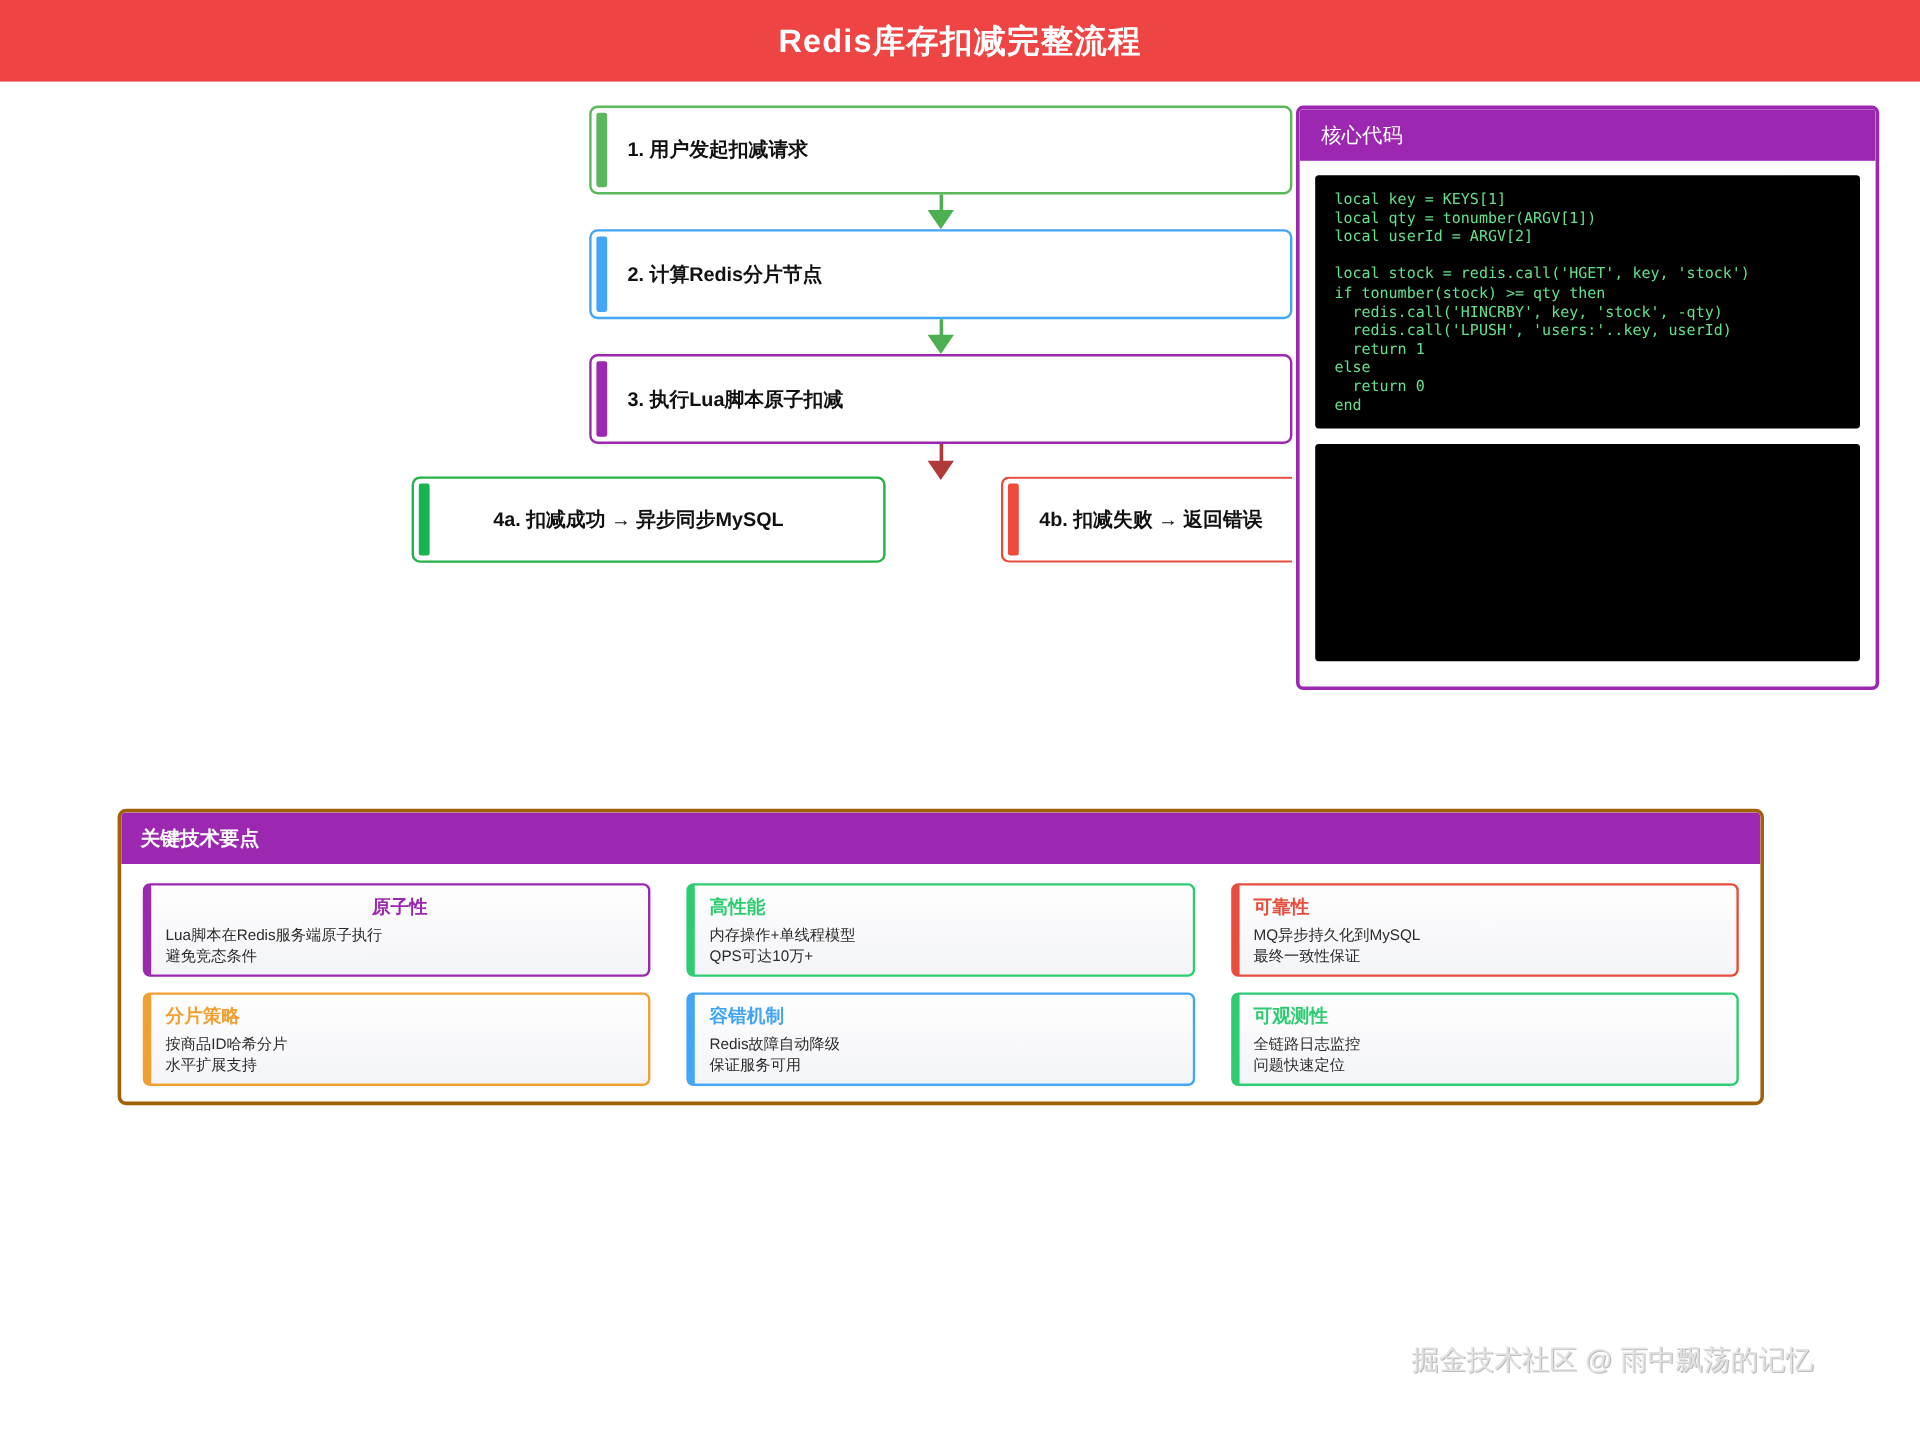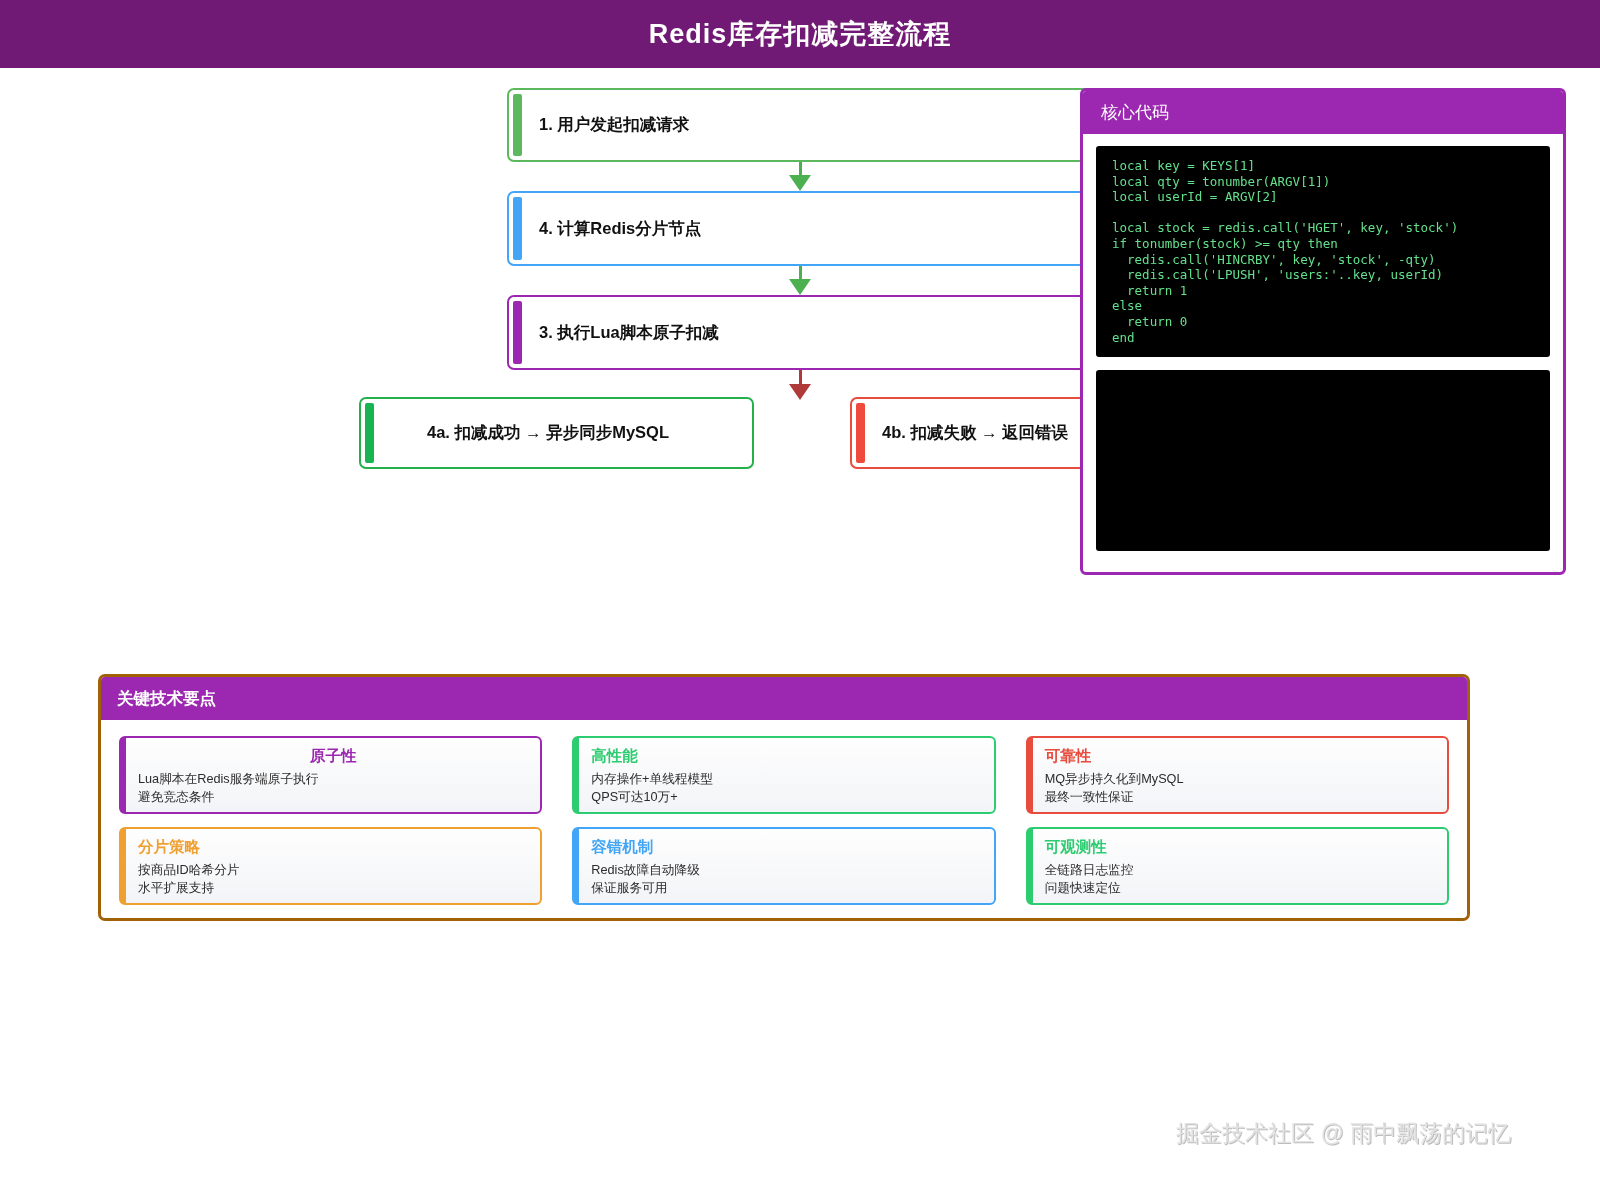--- a/index.html
+++ b/index.html
@@ -7,32 +7,32 @@
     width: 1600px; height: 1200px;
     background: #ffffff;
     font-family: "Liberation Sans", "DejaVu Sans", sans-serif;
     overflow: hidden;
   }
 
   
   .page-header {
     position: absolute; left: 0; top: 0;
     width: 1600px; height: 68px;
-    background: #701a75;
+    background: #ef4444;
     display: flex; align-items: center; justify-content: center;
   }
   .page-header .title {
     color: #ffffff;
     font-size: 27px;
     font-weight: bold;
     letter-spacing: 1px;
   }
 
   
-  .flow { position: absolute; left: 16px; top: 68px; width: 1332px; height: 560px; }
+  .flow { position: absolute; left: 0; top: 68px; width: 1332px; height: 560px; }
 
   .flow-box {
     position: absolute;
     background: #ffffff;
     border: 2px solid #888;
     border-radius: 7px;
     display: flex;
     align-items: center;
     overflow: hidden;
   }
@@ -182,21 +182,21 @@
     <span class="flow-label">1. 用户发起扣减请求</span>
   </div>
 
   <div class="arrow" id="arrow1">
     <span class="shaft"></span>
     <span class="head"></span>
   </div>
 
   <div class="flow-box" id="box2">
     <span class="accent"></span>
-    <span class="flow-label">4. 计算Redis分片节点</span>
+    <span class="flow-label">2. 计算Redis分片节点</span>
   </div>
 
   <div class="arrow" id="arrow2">
     <span class="shaft"></span>
     <span class="head"></span>
   </div>
 
   <div class="flow-box" id="box3">
     <span class="accent"></span>
     <span class="flow-label">3. 执行Lua脚本原子扣减</span>

